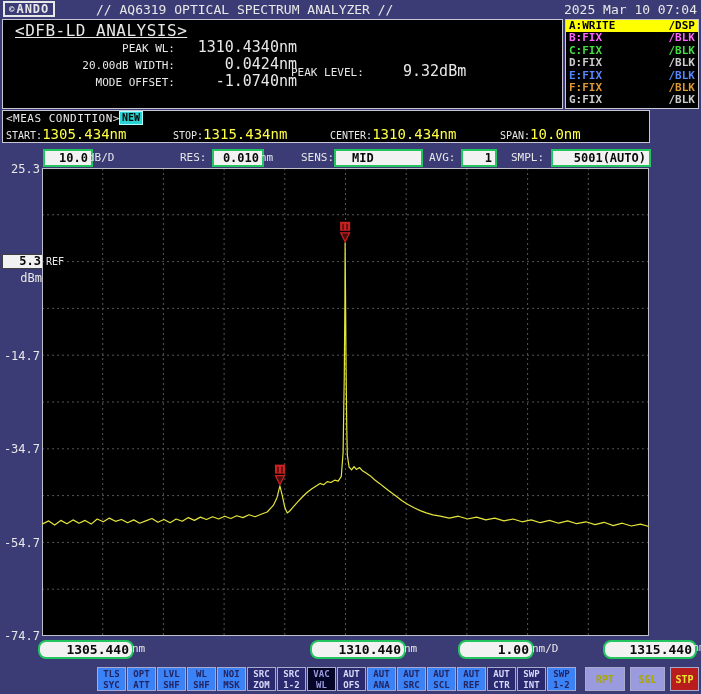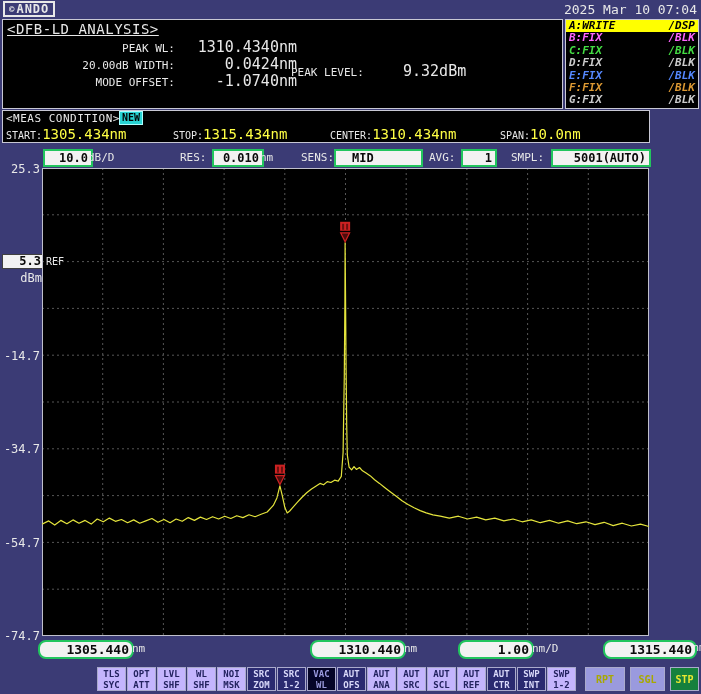--- a/index.html
+++ b/index.html
@@ -9,28 +9,28 @@
   .logo{position:absolute;left:3px;top:1px;height:12px;border:2px solid #e8e8e8;background:#3b3b75;
         display:flex;align-items:center;padding:0 4px;font-weight:bold;font-size:12px;line-height:12px;letter-spacing:1px;}
   .logo .c{font-size:9px;margin-right:2px;letter-spacing:0;}
   .title{position:absolute;left:96px;top:2px;font-size:13px;white-space:pre;}
   .clock{position:absolute;right:4px;top:2px;font-size:13px;}
   
   .panel{position:absolute;background:#000;border:1px solid #c8c8d4;box-sizing:border-box;}
   #dfb{left:2px;top:19px;width:561px;height:90px;}
   #traces{left:565px;top:19px;width:134px;height:90px;}
   #meas{left:2px;top:110px;width:648px;height:33px;}
-  .a-head{position:absolute;left:4px;top:1px;font-size:14px;text-decoration:underline;letter-spacing:.5px;}
+  .a-head{position:absolute;left:12px;top:1px;font-size:16px;text-decoration:underline;letter-spacing:.5px;}
   #analysis-rows{position:absolute;left:0;top:18px;width:300px;}
   .a-row{display:flex;align-items:baseline;height:17px;}
   .a-label{width:172px;text-align:right;font-size:11px;}
   .a-value{width:122px;text-align:right;font-size:15px;}
   .pl-label{position:absolute;left:288px;top:46px;font-size:11px;}
   .pl-value{position:absolute;left:400px;top:42px;font-size:15px;}
-  #trace-rows{position:absolute;left:0;top:0;width:132px;font-style:italic;}
+  #trace-rows{position:absolute;left:0;top:0;width:132px;}
   .trace-row{height:12.4px;line-height:12.4px;display:flex;justify-content:space-between;
              padding:0 3px;font-size:11px;font-weight:bold;}
   .m-head{position:absolute;left:3px;top:1px;font-size:11px;letter-spacing:.5px;}
   .badge{position:absolute;left:116px;top:0px;background:#27d3d3;color:#000;font-size:10px;
          font-weight:bold;padding:1px 2px;border:1px solid #aaffff;line-height:10px;}
   .m-field{position:absolute;top:15px;display:flex;align-items:baseline;}
   .m-label{font-size:10px;}
   .m-value{font-size:14px;color:#ffff44;}
   
   .set-label{position:absolute;top:151px;font-size:11px;}
@@ -47,35 +47,36 @@
         height:13px;line-height:13px;padding:0 2px;}
   .yunit{position:absolute;left:2px;top:271px;width:40px;text-align:right;font-size:12px;}
   .reflab{position:absolute;left:46px;top:256px;font-size:10px;}
   
   .xlab{position:absolute;top:642px;font-size:11px;}
   .xbox{top:640px;font-size:13px;height:15px;line-height:15px;border-radius:8px;}
   
   .tbtn{position:absolute;top:667px;height:24px;text-align:center;font-size:9px;font-weight:bold;
         line-height:11px;border:1px solid #aaaacc;box-sizing:border-box;padding-top:1px;cursor:default;}
   .tbtn.single{line-height:21px;font-size:10px;}
-  .tbtn.light{background:#c4b5fd;color:#23235f;}
+  .tbtn.light{background:#3b82f6;color:#23235f;}
   .tbtn.dark{background:#2a2a70;color:#d8d8f8;}
   .tbtn.darkest{background:#050528;color:#9a9ade;}
   .tbtn.light-yellow{background:#9a9ade;color:#a8a800;}
-  .tbtn.dark-yellow{background:#15803d;color:#e8e830;text-align:center;}
+  .tbtn.dark-yellow{background:#b91c1c;color:#e8e830;text-align:center;}
 </style>
 </head>
 <body>
 
 <div class="screen">
 
   <div class="logo">
     <span class="c">©</span>
     <span>ANDO</span>
   </div>
+  <div class="title">// AQ6319 OPTICAL SPECTRUM ANALYZER //</div>
   <div class="clock">2025 Mar 10 07:04</div>
 
   <div class="panel" id="dfb">
     <div class="a-head">&lt;DFB-LD ANALYSIS&gt;</div>
     <div id="analysis-rows">
         <div class="a-row">
           <span class="a-label">PEAK WL:</span>
           <span class="a-value">1310.4340nm</span>
         </div>
         <div class="a-row">

